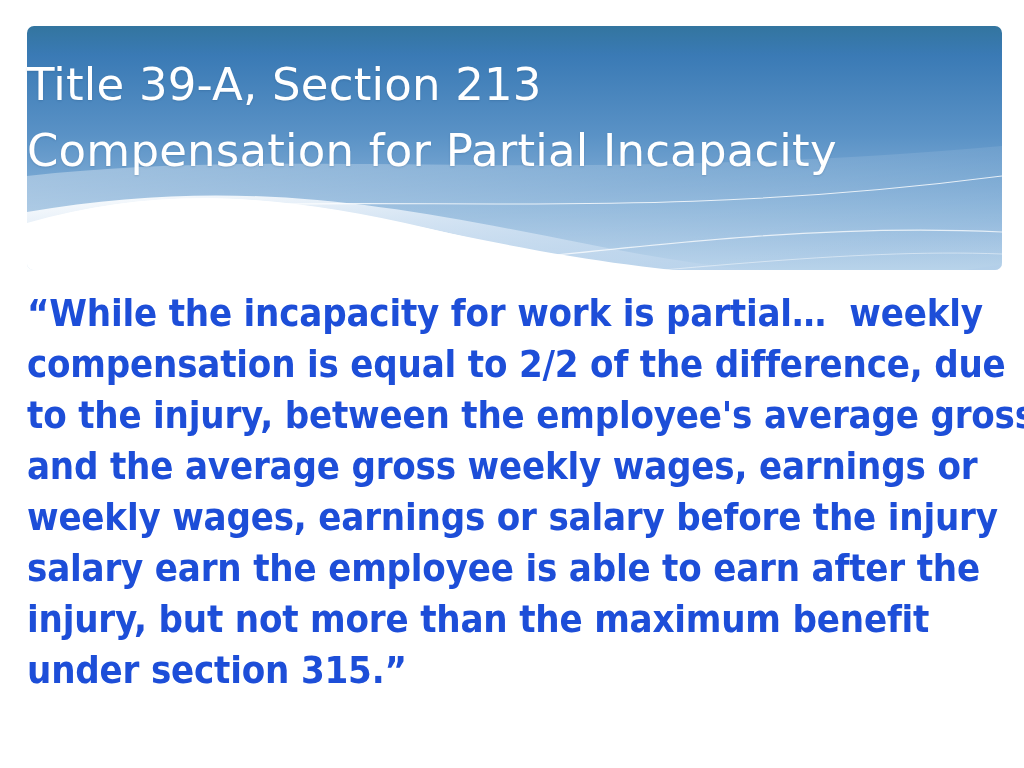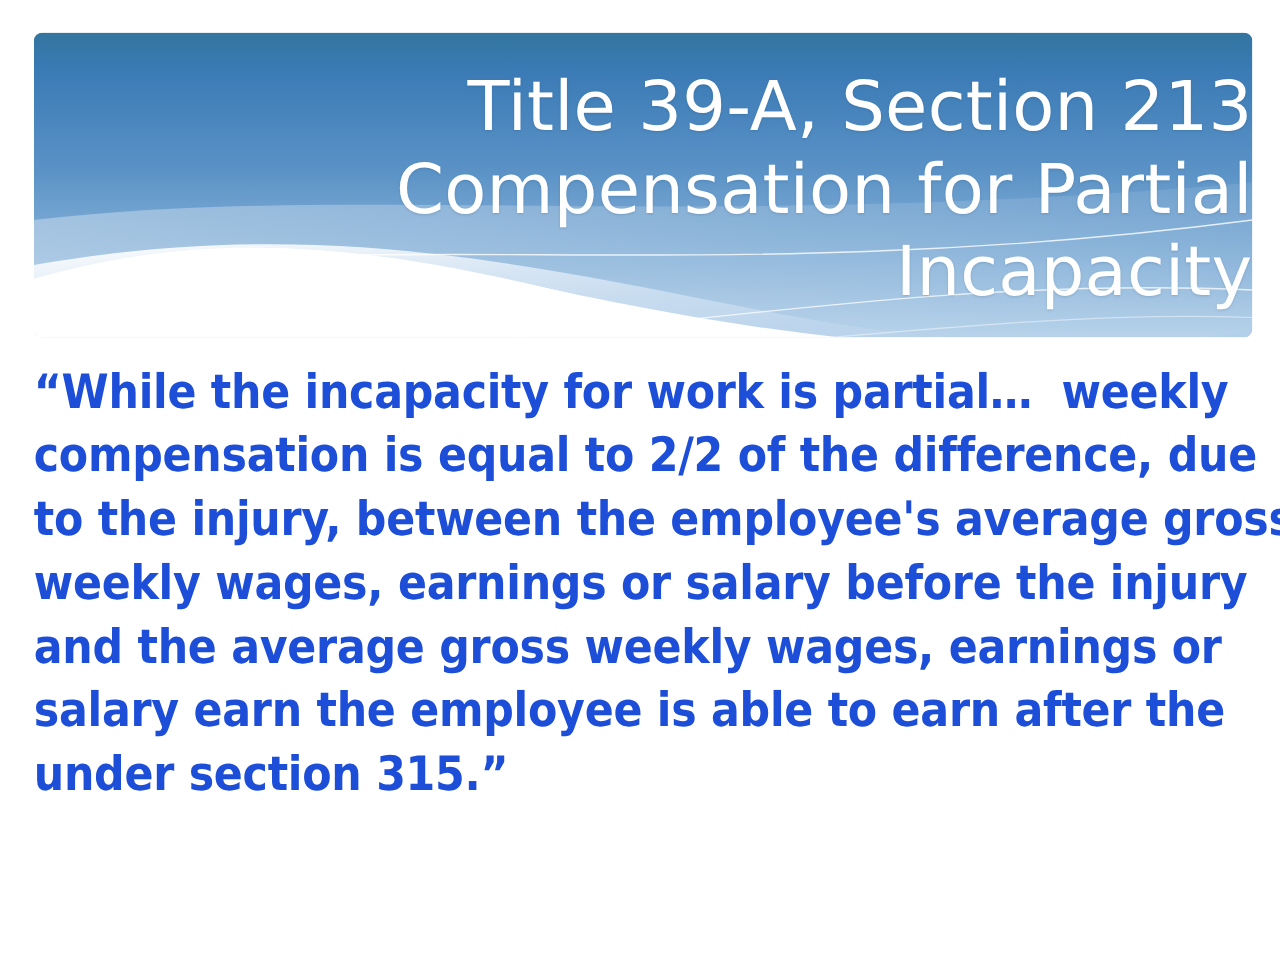--- a/index.html
+++ b/index.html
@@ -36,25 +36,25 @@
     width: 975px;
     height: 244px;
     display: block;
   }
 
   #title-text {
     position: absolute;
     left: 0;
     top: 0;
     width: 975px;
-    text-align: right;
+    text-align: left;
     color: #ffffff;
     font-family: "DejaVu Sans", "Liberation Sans", sans-serif;
     font-weight: 400;
-    font-size: 55px;
+    font-size: 45px;
     line-height: 66px;
     letter-spacing: 0.2px;
     padding-top: 26px;
     box-sizing: border-box;
     text-shadow: 0 1px 2px rgba(20,60,100,0.18);
     white-space: pre-line;
   }
 
   
   #body-block {
@@ -127,19 +127,20 @@
     </svg>
 
     <div id="title-text">Title 39-A, Section 213
 Compensation for Partial Incapacity</div>
   </div>
 
   <div id="body-block">
     <div class="body-line">“While the incapacity for work is partial…  weekly</div>
     <div class="body-line">compensation is equal to 2/2 of the difference, due</div>
     <div class="body-line">to the injury, between the employee's average gross</div>
+    <div class="body-line">and the average gross weekly wages, earnings or</div>
     <div class="body-line">weekly wages, earnings or salary before the injury</div>
-    <div class="body-line">and the average gross weekly wages, earnings or</div>
     <div class="body-line">salary earn the employee is able to earn after the</div>
+    <div class="body-line">injury, but not more than the maximum benefit</div>
     <div class="body-line">under section 315.”</div>
   </div>
 
 </div>
 
 </body></html>

